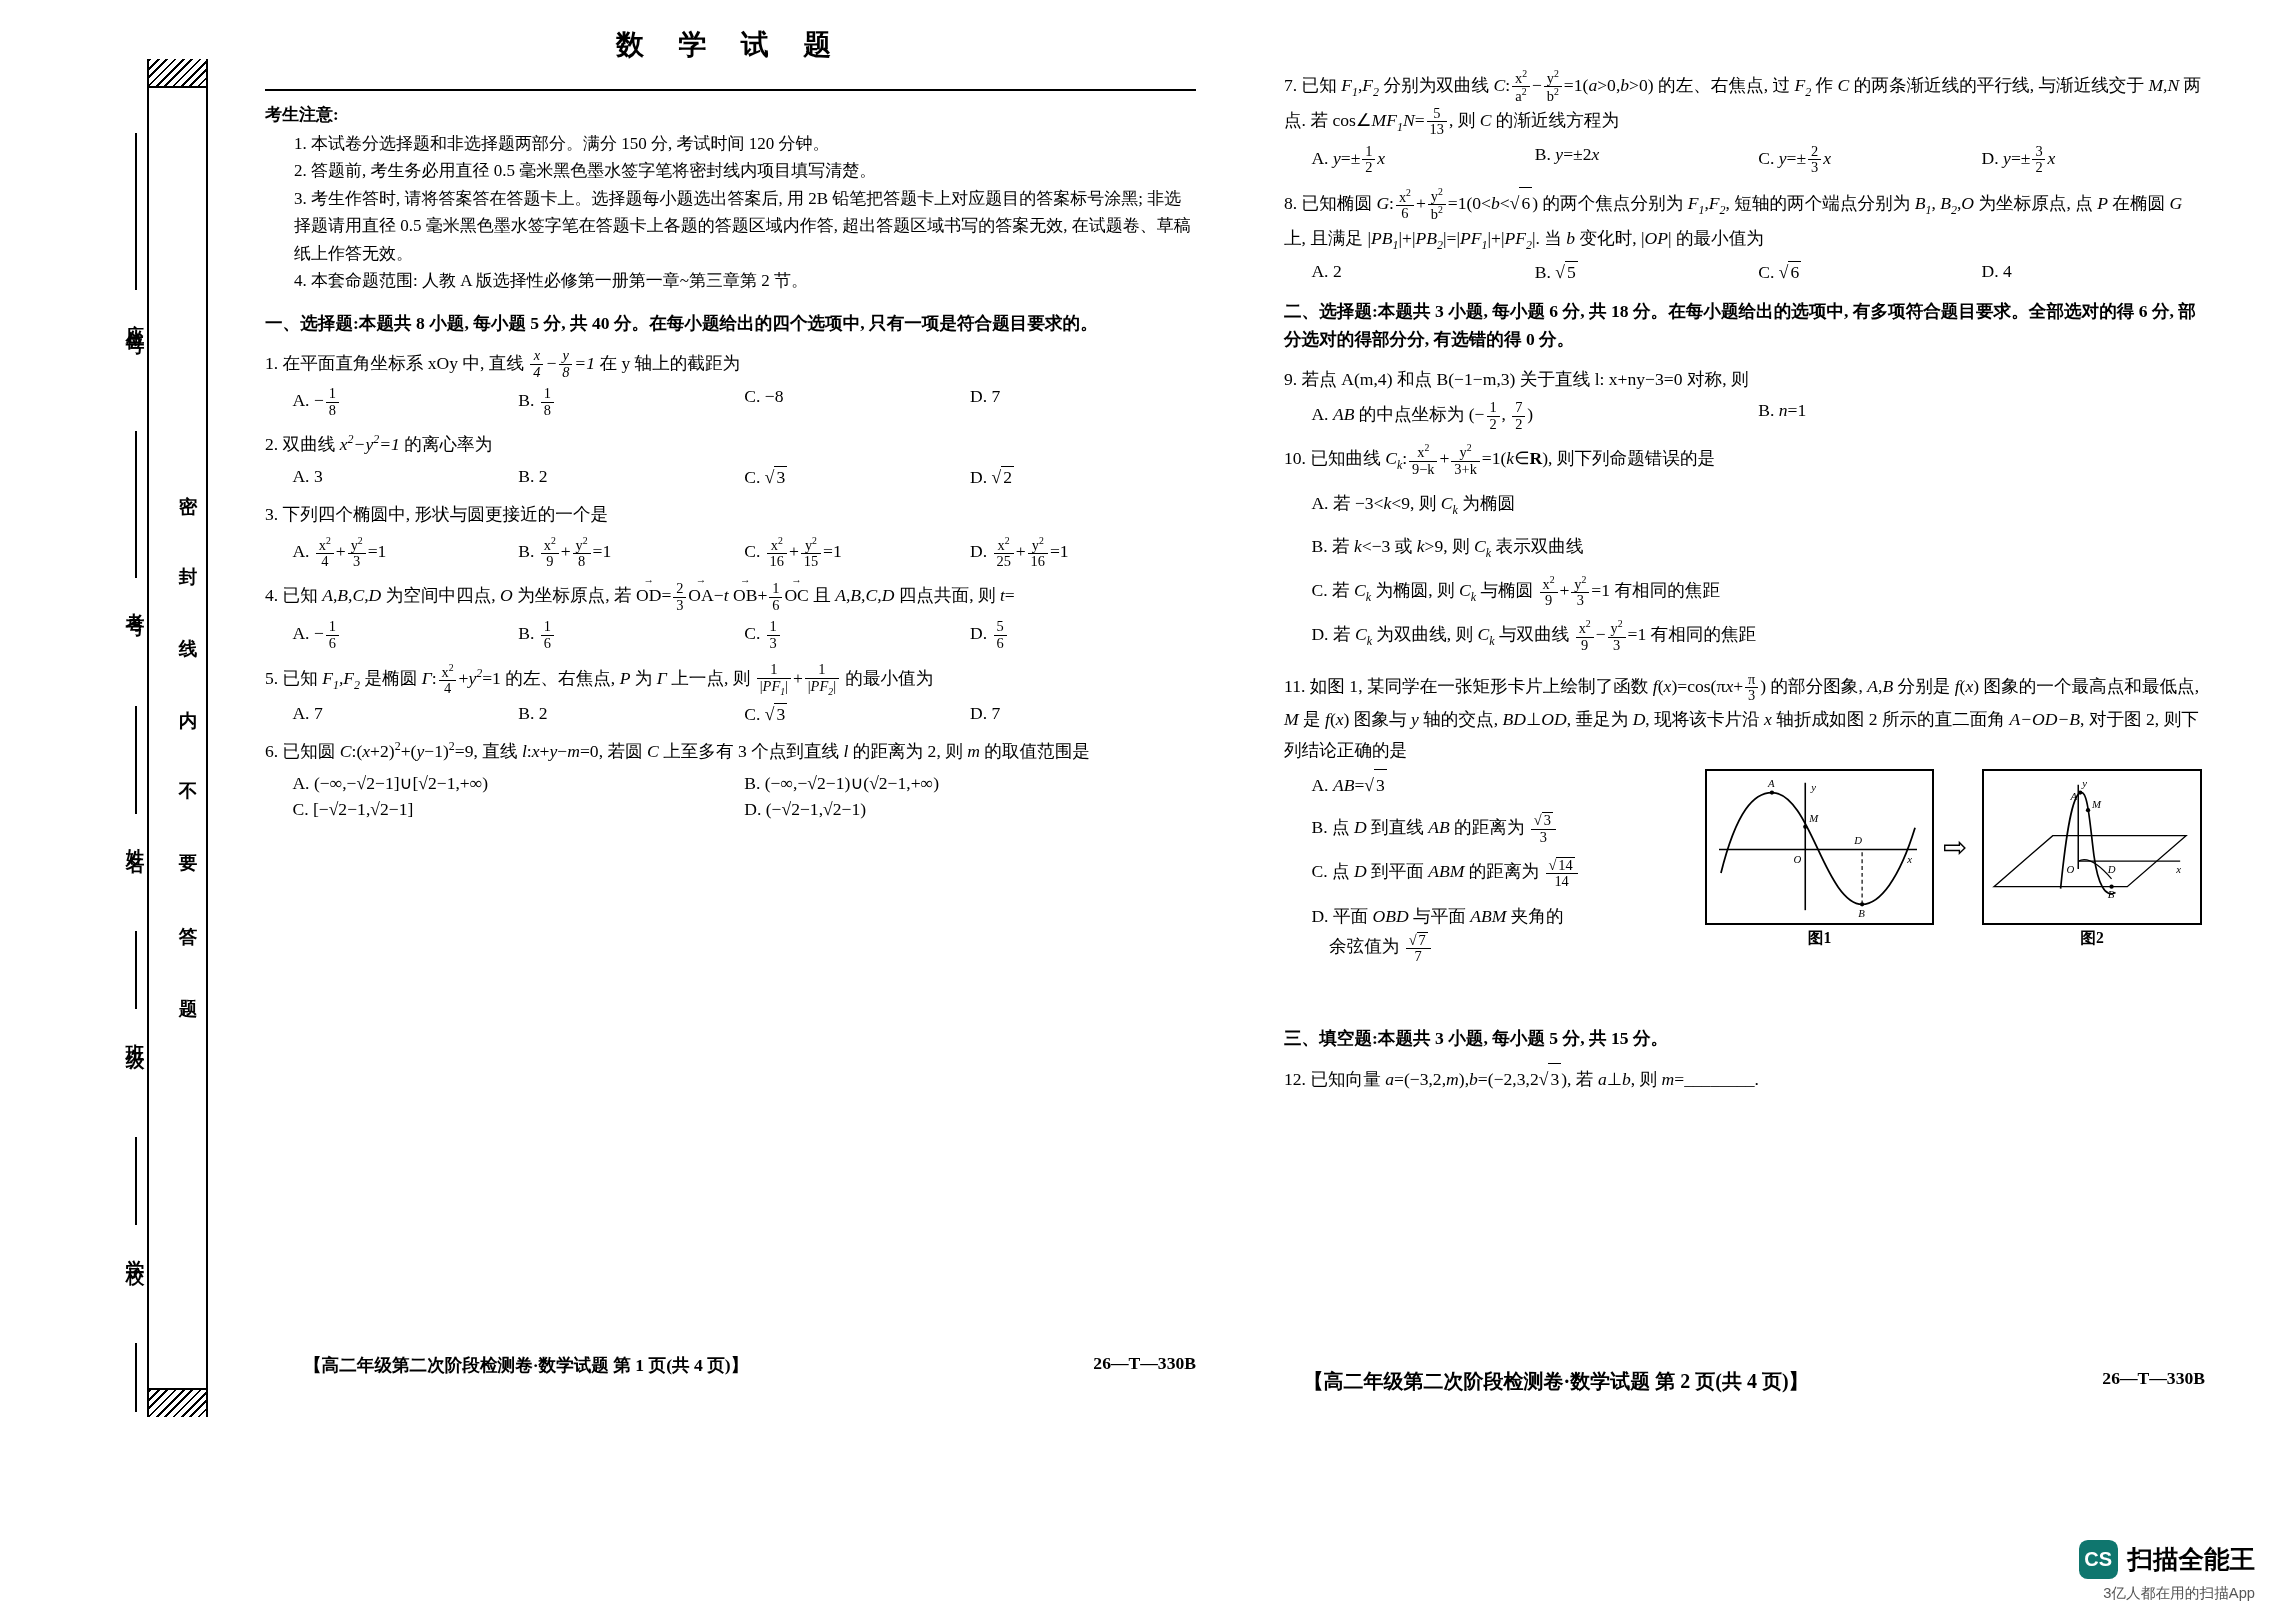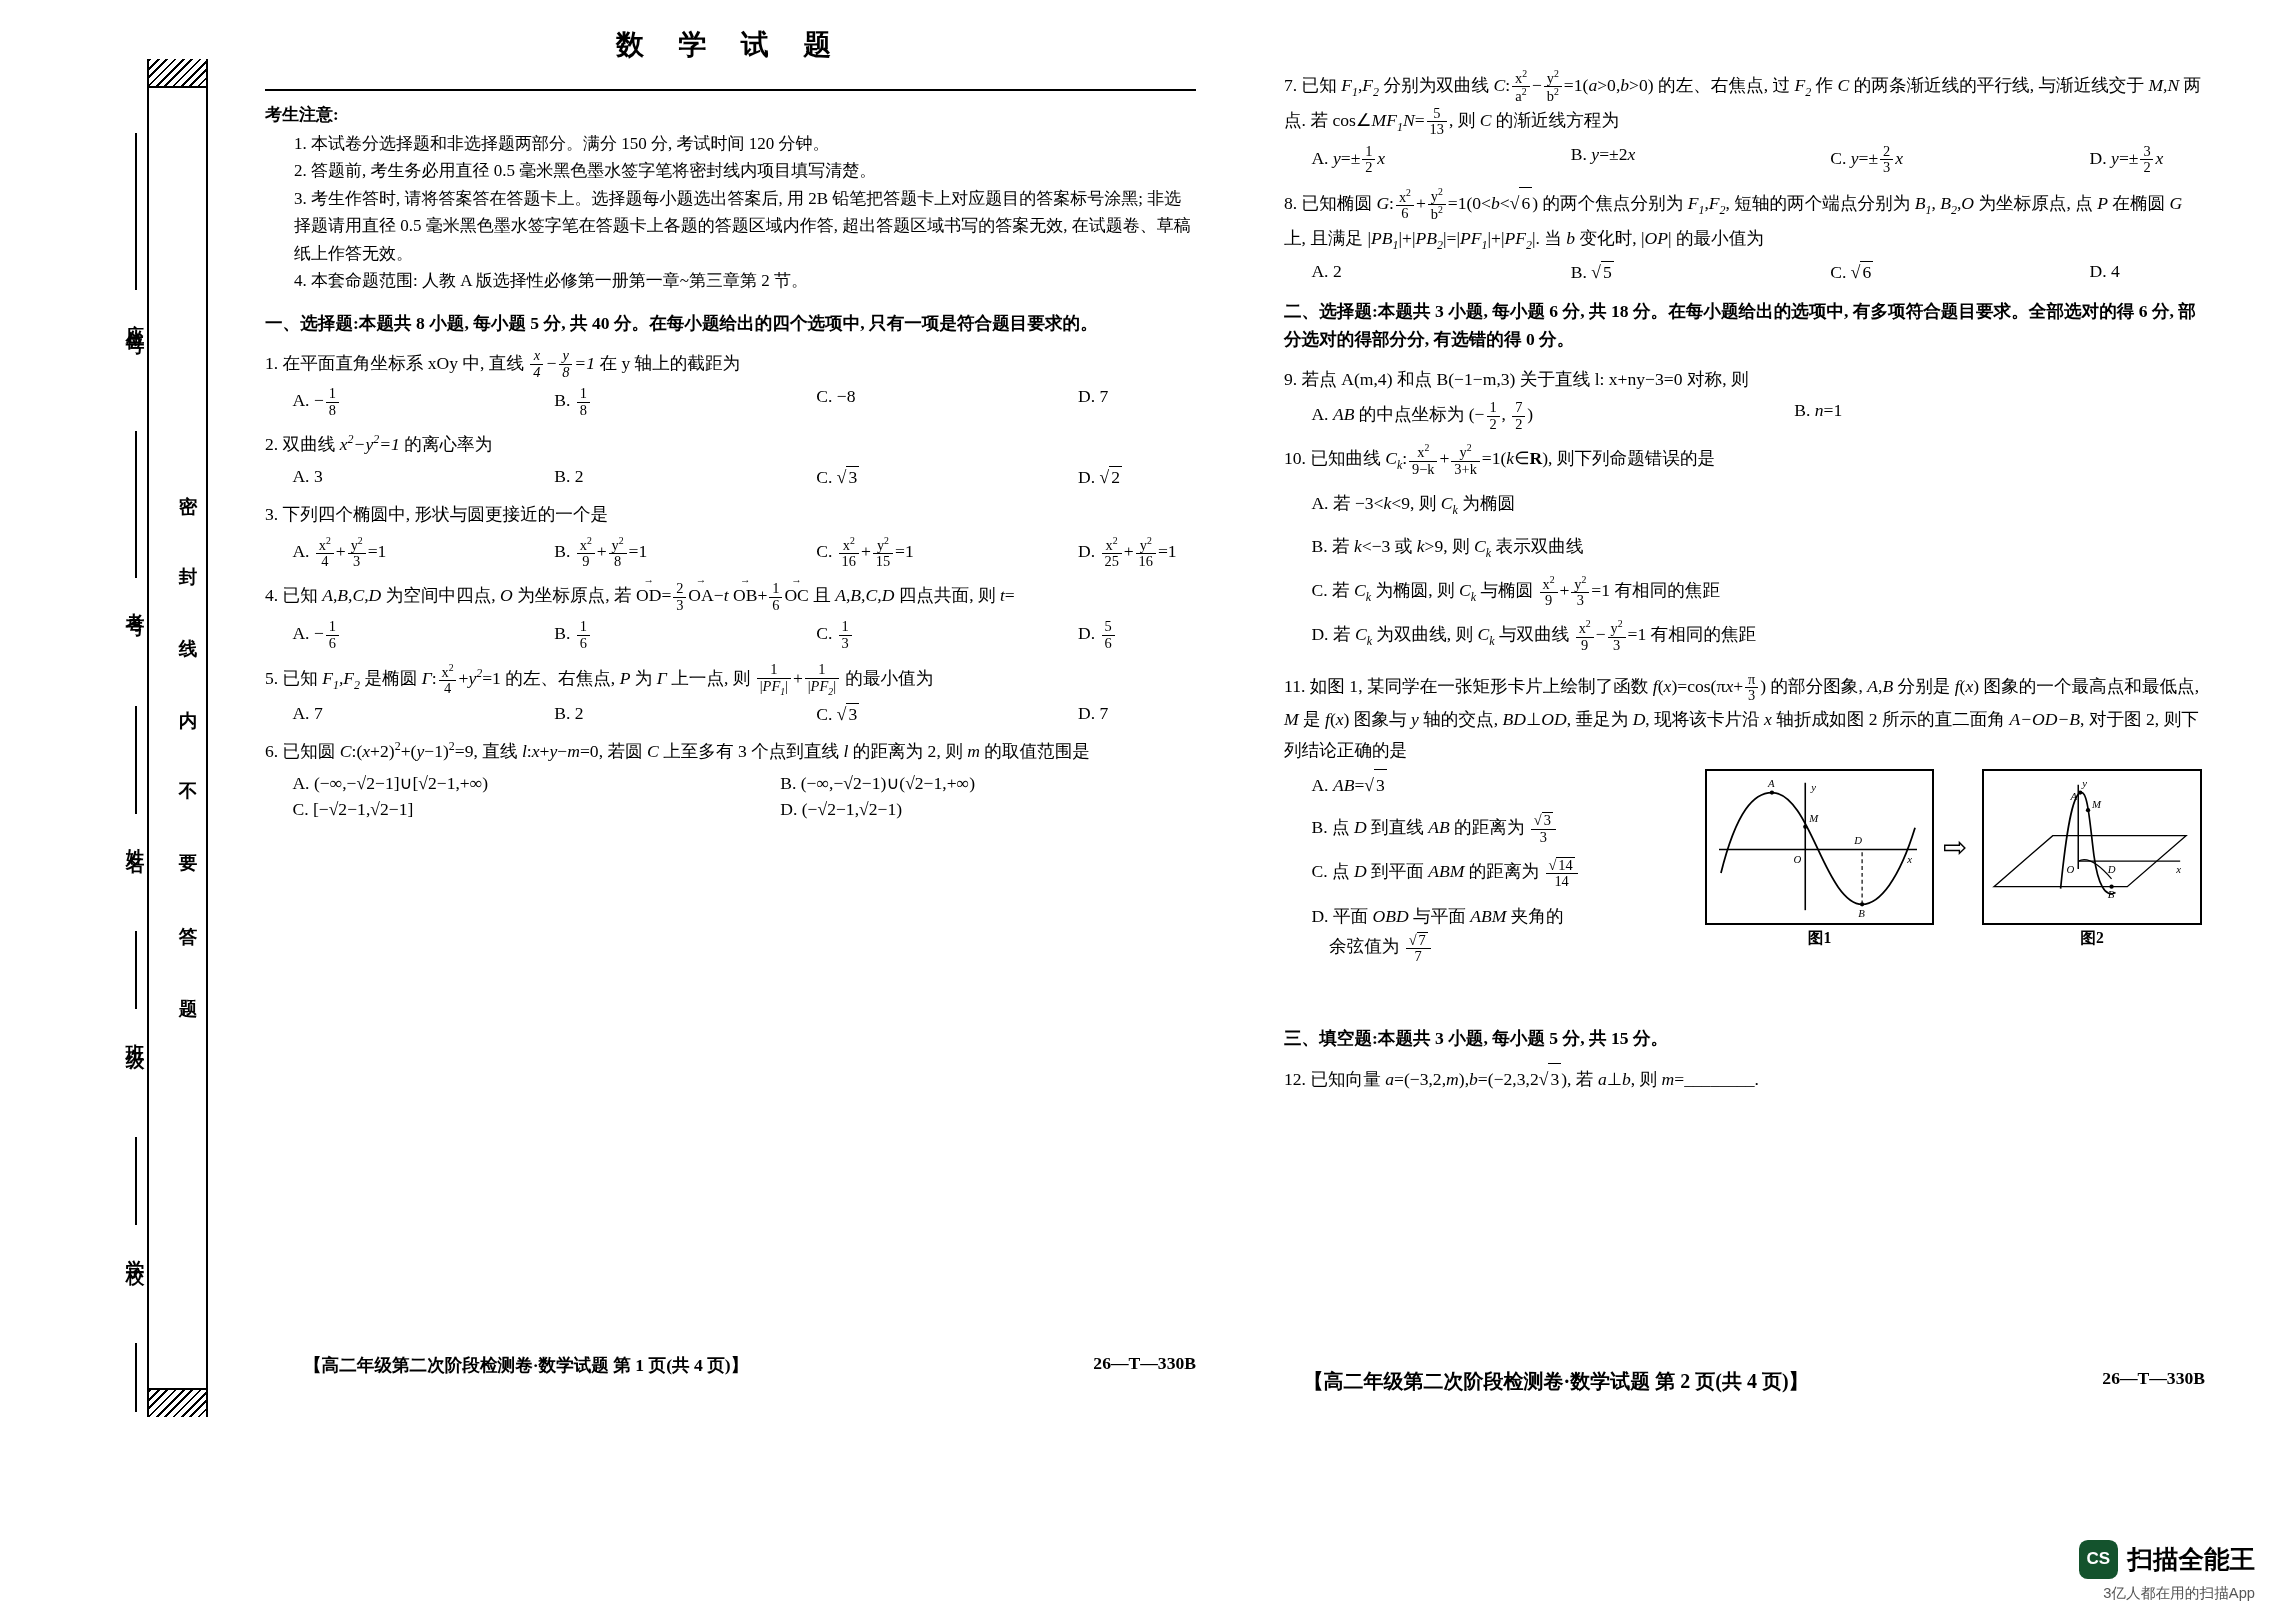--- a/index.html
+++ b/index.html
@@ -19,21 +19,21 @@
   
   .col{position:absolute;}
   .title{font-size:33px;font-weight:bold;text-align:center;letter-spacing:1px;}
   .subtitle{font-size:28px;font-weight:bold;text-align:center;letter-spacing:13.7px;margin-top:25.5px;}
   .rule{border-top:2px solid #000;margin:25.5px 0 11.8px 0;}
   .notice-title{font-size:17px;font-weight:bold;margin-bottom:3.9px;}
   .notice{font-size:17px;line-height:1.62;text-indent:0;}
   .notice div{margin-left:29px;}
   .sec{font-size:17.6px;font-weight:bold;line-height:1.6;margin-top:13.7px;}
   .q{font-size:17.6px;line-height:1.75;margin-top:10.8px;}
-  .opts{display:flex;font-size:17.6px;margin-top:5.9px;gap:36px;}
+  .opts{display:flex;font-size:17.6px;margin-top:5.9px;}
   .opts>div{flex:0 0 25%;}
   .opts.two>div{flex:0 0 50%;}
   .indent{margin-left:27.4px;}
 
   
   .frac{display:inline-block;vertical-align:middle;text-align:center;font-size:0.82em;line-height:1.08;margin:0 2px;}
   .frac .n{display:block;border-bottom:1px solid #000;padding:0 2.9px;}
   .frac .d{display:block;padding:0 2.9px;}
   .sup{font-size:0.68em;vertical-align:super;}
   .sub{font-size:0.68em;vertical-align:sub;}
@@ -43,21 +43,21 @@
   .sqrtwrap::before{content:"√";}
   .it{font-style:italic;}
 
   
   .figbox{border:2px solid #000;position:relative;background:#fff;}
   .figcap{text-align:center;font-size:15.7px;font-weight:bold;margin-top:2.9px;}
 
   
   .wm{position:absolute;right:39px;bottom:17.6px;text-align:right;}
   .wm .row{display:flex;align-items:center;justify-content:flex-end;gap:9.8px;}
-  .wm .badge{width:39px;height:39px;background:#14532d;border-radius:8.8px;color:#fff;font-weight:bold;font-size:17px;display:flex;align-items:center;justify-content:center;font-family:"Liberation Sans",sans-serif;}
+  .wm .badge{width:39px;height:39px;background:#0f766e;border-radius:8.8px;color:#fff;font-weight:bold;font-size:20px;display:flex;align-items:center;justify-content:center;font-family:"Liberation Sans",sans-serif;}
   .wm .t1{font-size:25.5px;font-weight:bold;font-family:"Liberation Sans",sans-serif;}
   .wm .t2{font-size:14.7px;color:#555;margin-top:5.9px;font-family:"Liberation Sans",sans-serif;}
 </style>
 </head>
 <body>
 
 <div class="page">
 
   <div class="seal-strip">
     <div class="hatch"></div>

